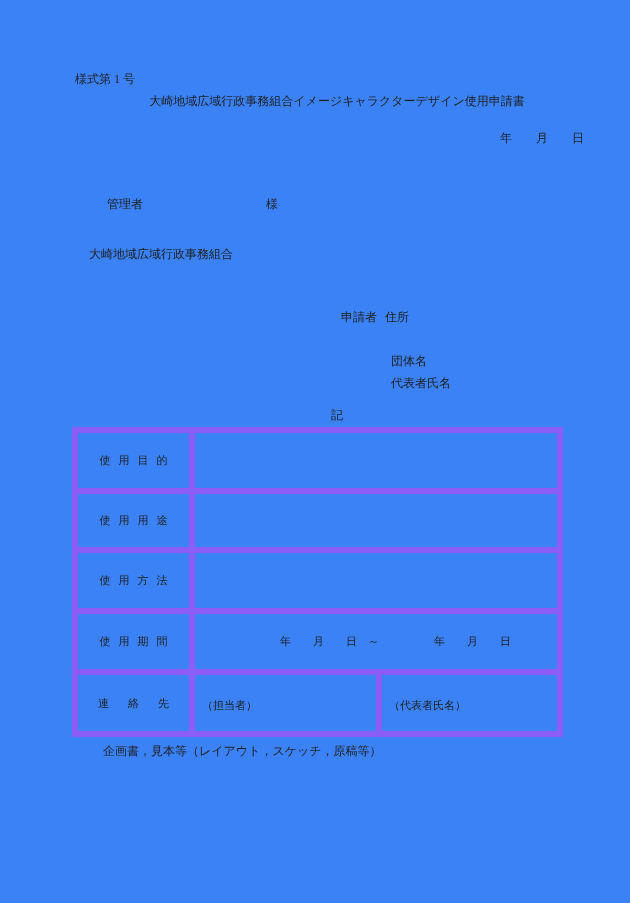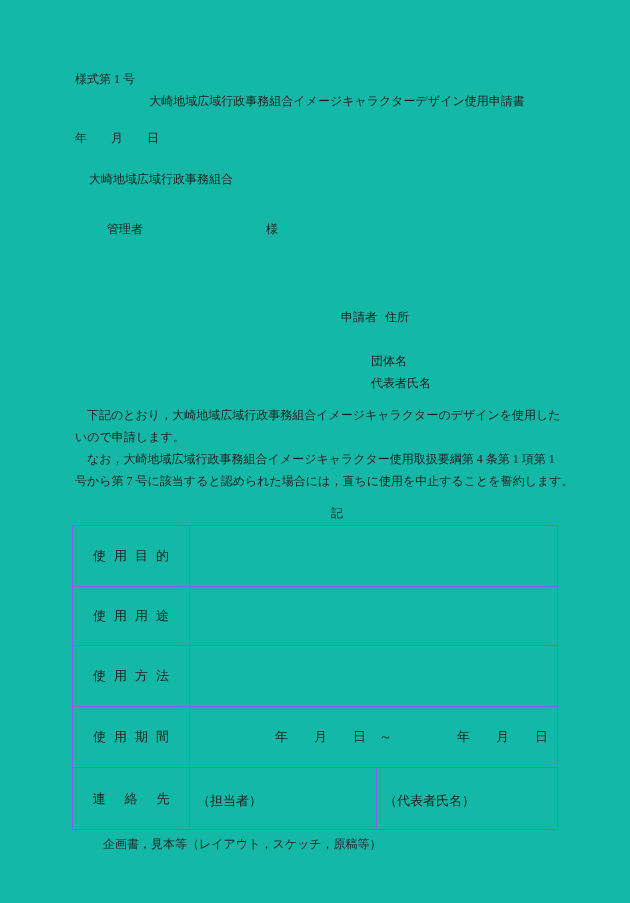--- a/index.html
+++ b/index.html
@@ -6,71 +6,71 @@
   html, body { background: #f4f4f4; }
   body {
     font-family: "Liberation Serif", "DejaVu Serif", serif;
     color: #1f1f1f;
   }
   .page {
     position: relative;
     width: 630px;
     height: 903px;
     margin: 0 auto;
-    background: #14b8a6;
+    background: #3b82f6;
     font-size: 12px;
     padding: 68px 31px 0 75px;
     overflow: hidden;
   }
   .line { line-height: 22px; white-space: pre; }
 
   .form-number { line-height: 22px; }
 
   .doc-title {
     text-align: center;
     line-height: 22px;
     white-space: pre;
   }
 
   .date-line {
     margin-top: 15px;
-    text-align: left;
+    text-align: right;
     padding-right: 15px;
     line-height: 22px;
     white-space: pre;
   }
 
   .addressee { margin-top: 18px; margin-left: 14px; }
   .addressee .line { line-height: 25px; }
   .honorific { margin-left: 123px; }
 
   .applicant { margin-top: 17px; margin-left: 248px; }
   .applicant .fld-gap { margin-left: 8px; }
-  .applicant .fld-indent { margin-left: 48px; }
+  .applicant .fld-indent { margin-left: 68px; }
 
   .body-text { margin-top: 10px; }
   .body-text .line { white-space: pre; }
 
   .record-heading {
     margin-top: 10px;
     text-align: center;
     line-height: 22px;
   }
 
   table.app-table {
     margin-top: 1px;
     margin-left: -3px;
     border-collapse: collapse;
     table-layout: fixed;
     width: 485px;
   }
   table.app-table td {
-    border: 1px solid #8b5cf6;
+    border: 6px solid #8b5cf6;
     vertical-align: middle;
-    font-size: 13px;
+    font-size: 11px;
   }
   td.lbl { text-align: center; }
   td.c4 { letter-spacing: 8px; padding-left: 8px; }
   td.c3 { letter-spacing: 19px; padding-left: 19px; }
   tr.r1 { height: 61px; }
   tr.r2 { height: 59px; margin-top: 36px; }
   tr.r3 { height: 61px; }
   tr.r4 { height: 61px; margin-top: 24px; }
   tr.r5 { height: 62px; }
   td.period { padding-left: 85px; white-space: pre; }
@@ -85,40 +85,34 @@
 
 <div class="page">
 
   <div class="form-number line">様式第 1 号</div>
 
   <div class="doc-title">大崎地域広域行政事務組合イメージキャラクターデザイン使用申請書</div>
 
   <div class="date-line">年　　月　　日</div>
 
   <div class="addressee">
-    <div class="line">大崎地域広域行政事務組合</div>
     <div class="line">
       <span>管理者</span><span class="honorific">様</span>
     </div>
+    <div class="line">大崎地域広域行政事務組合</div>
   </div>
 
   <div class="applicant">
     <div class="line">
       <span>申請者</span><span class="fld-gap">住所</span>
     </div>
     <div class="line fld-indent">団体名</div>
     <div class="line fld-indent">代表者氏名</div>
   </div>
 
-  <div class="body-text">
-    <div class="line">　下記のとおり，大崎地域広域行政事務組合イメージキャラクターのデザインを使用した</div>
-    <div class="line">いので申請します。</div>
-    <div class="line">　なお，大崎地域広域行政事務組合イメージキャラクター使用取扱要綱第 4 条第 1 項第 1</div>
-    <div class="line">号から第 7 号に該当すると認められた場合には，直ちに使用を中止することを誓約します。</div>
-  </div>
 
   <div class="record-heading">記</div>
 
   <table class="app-table">
     <colgroup>
       <col style="width:117px">
       <col style="width:187px">
       <col style="width:181px">
     </colgroup>
     <tbody>

